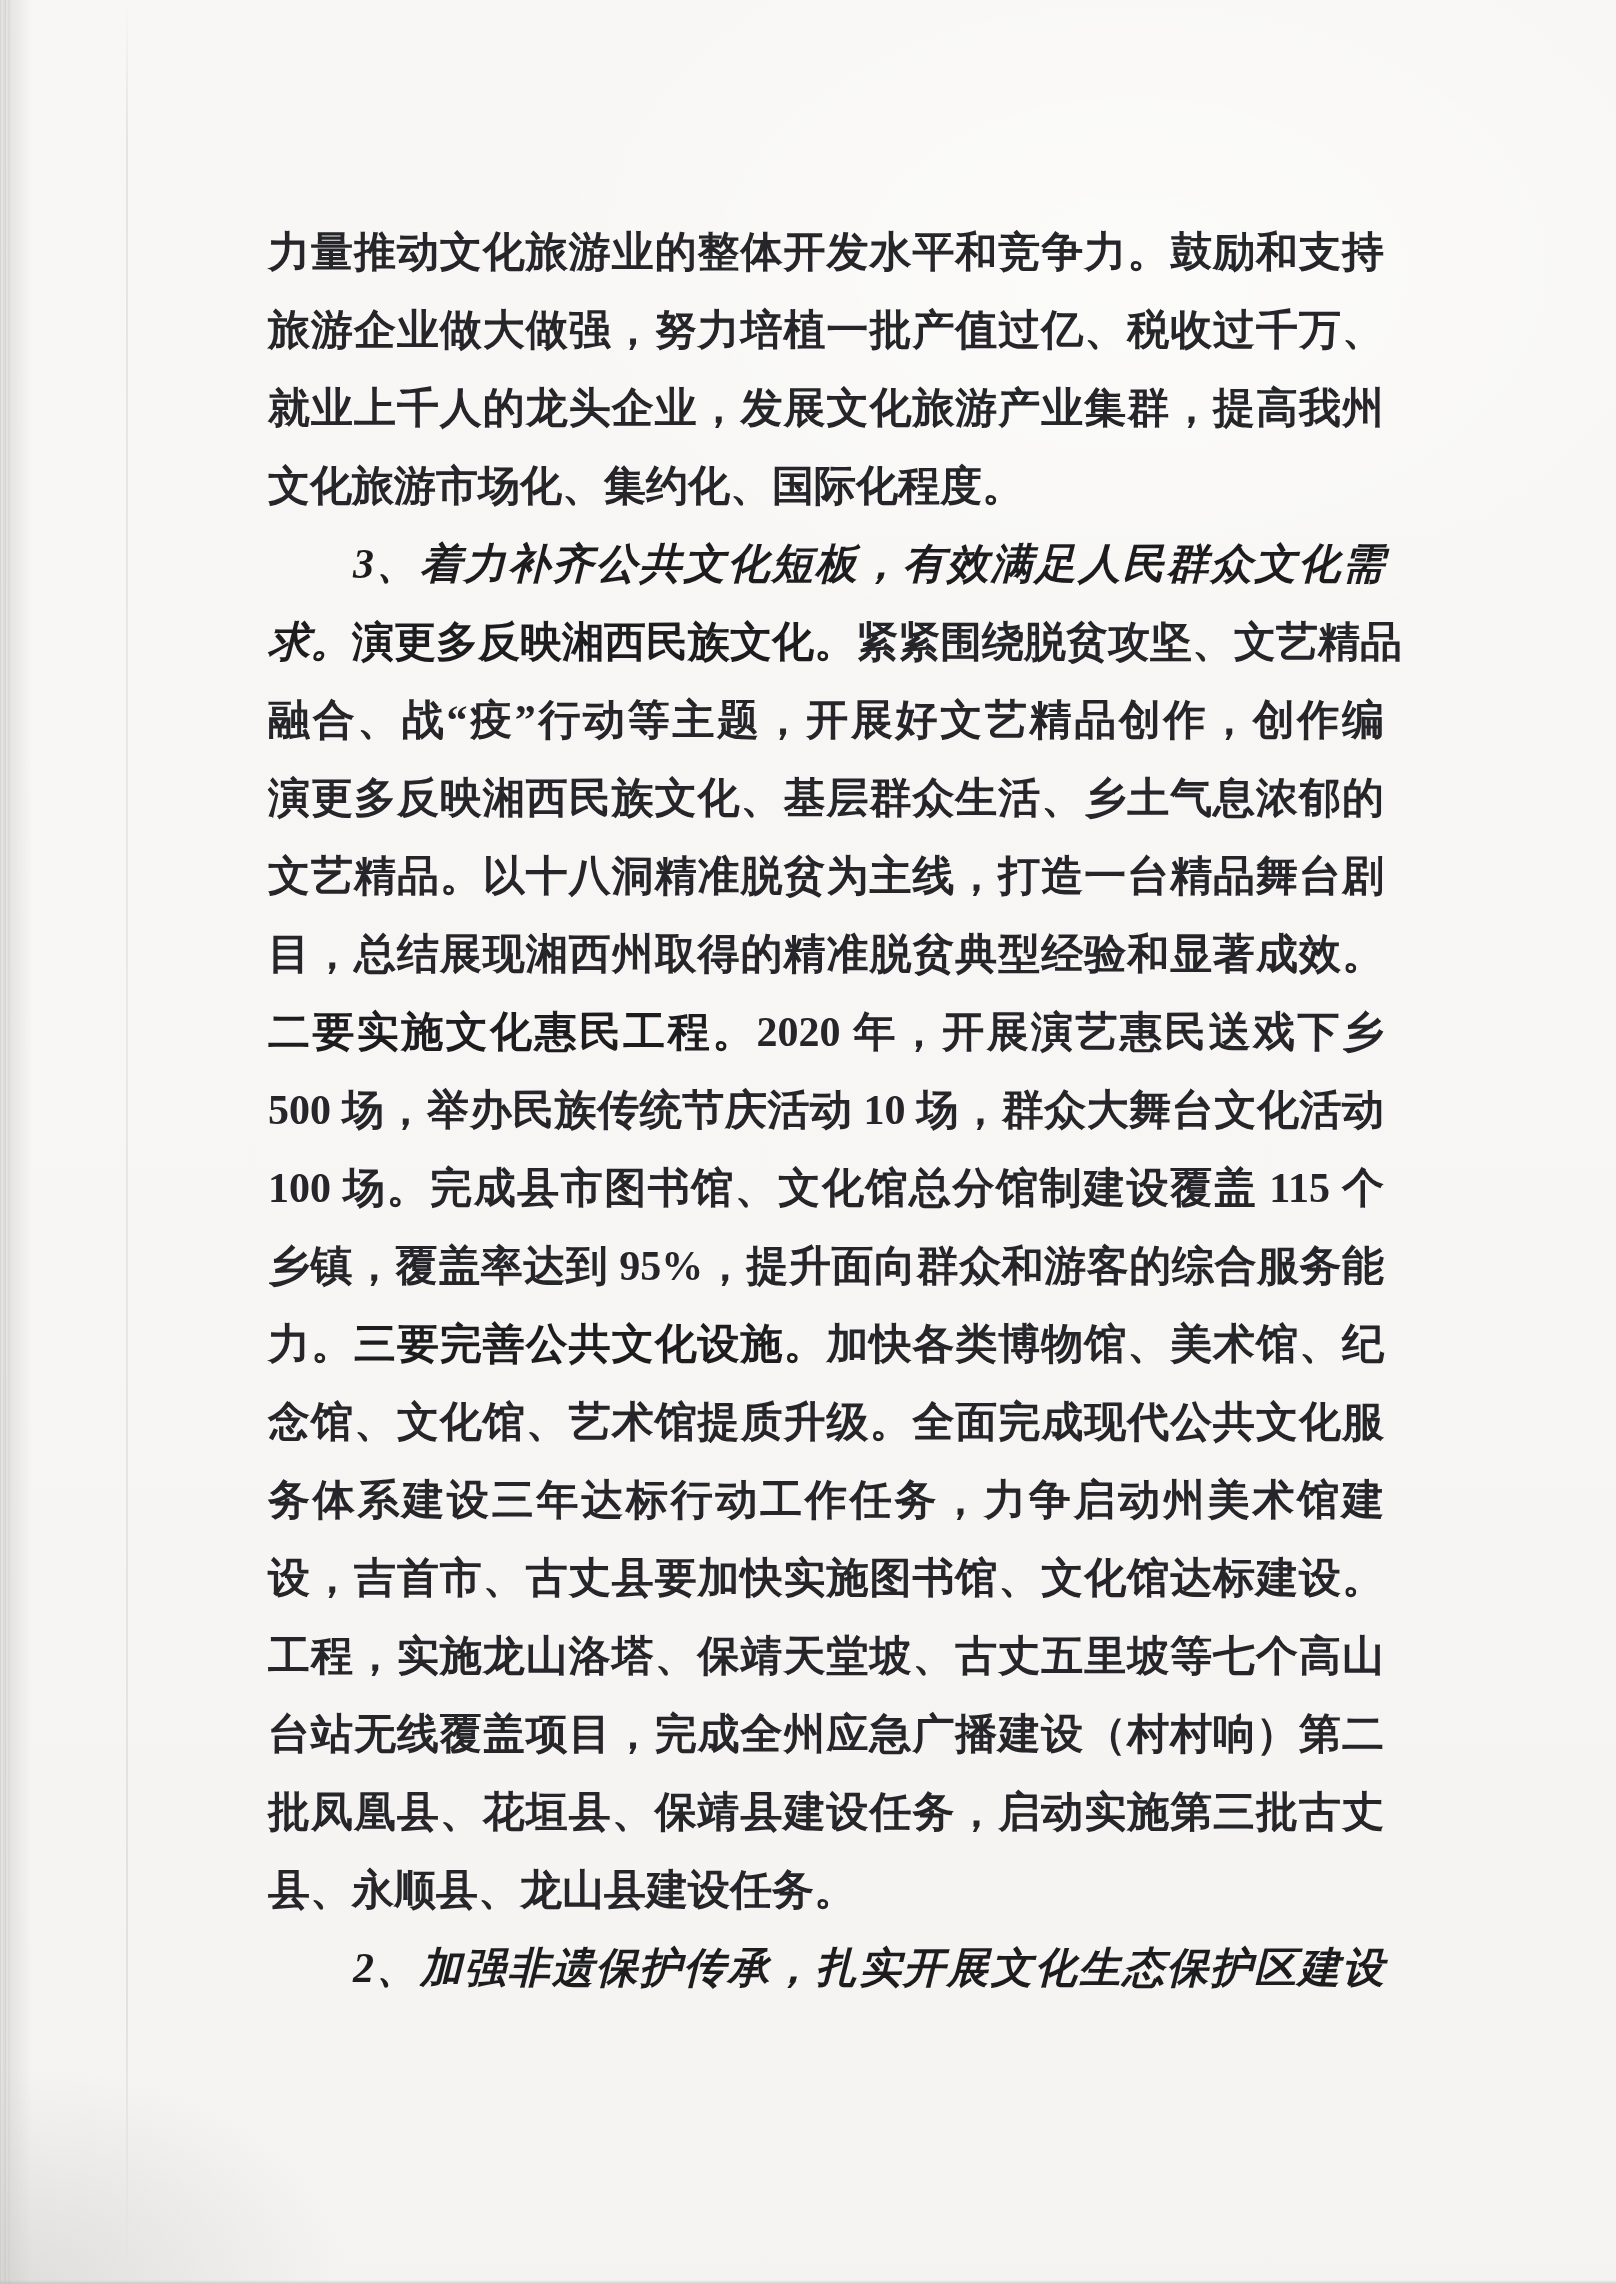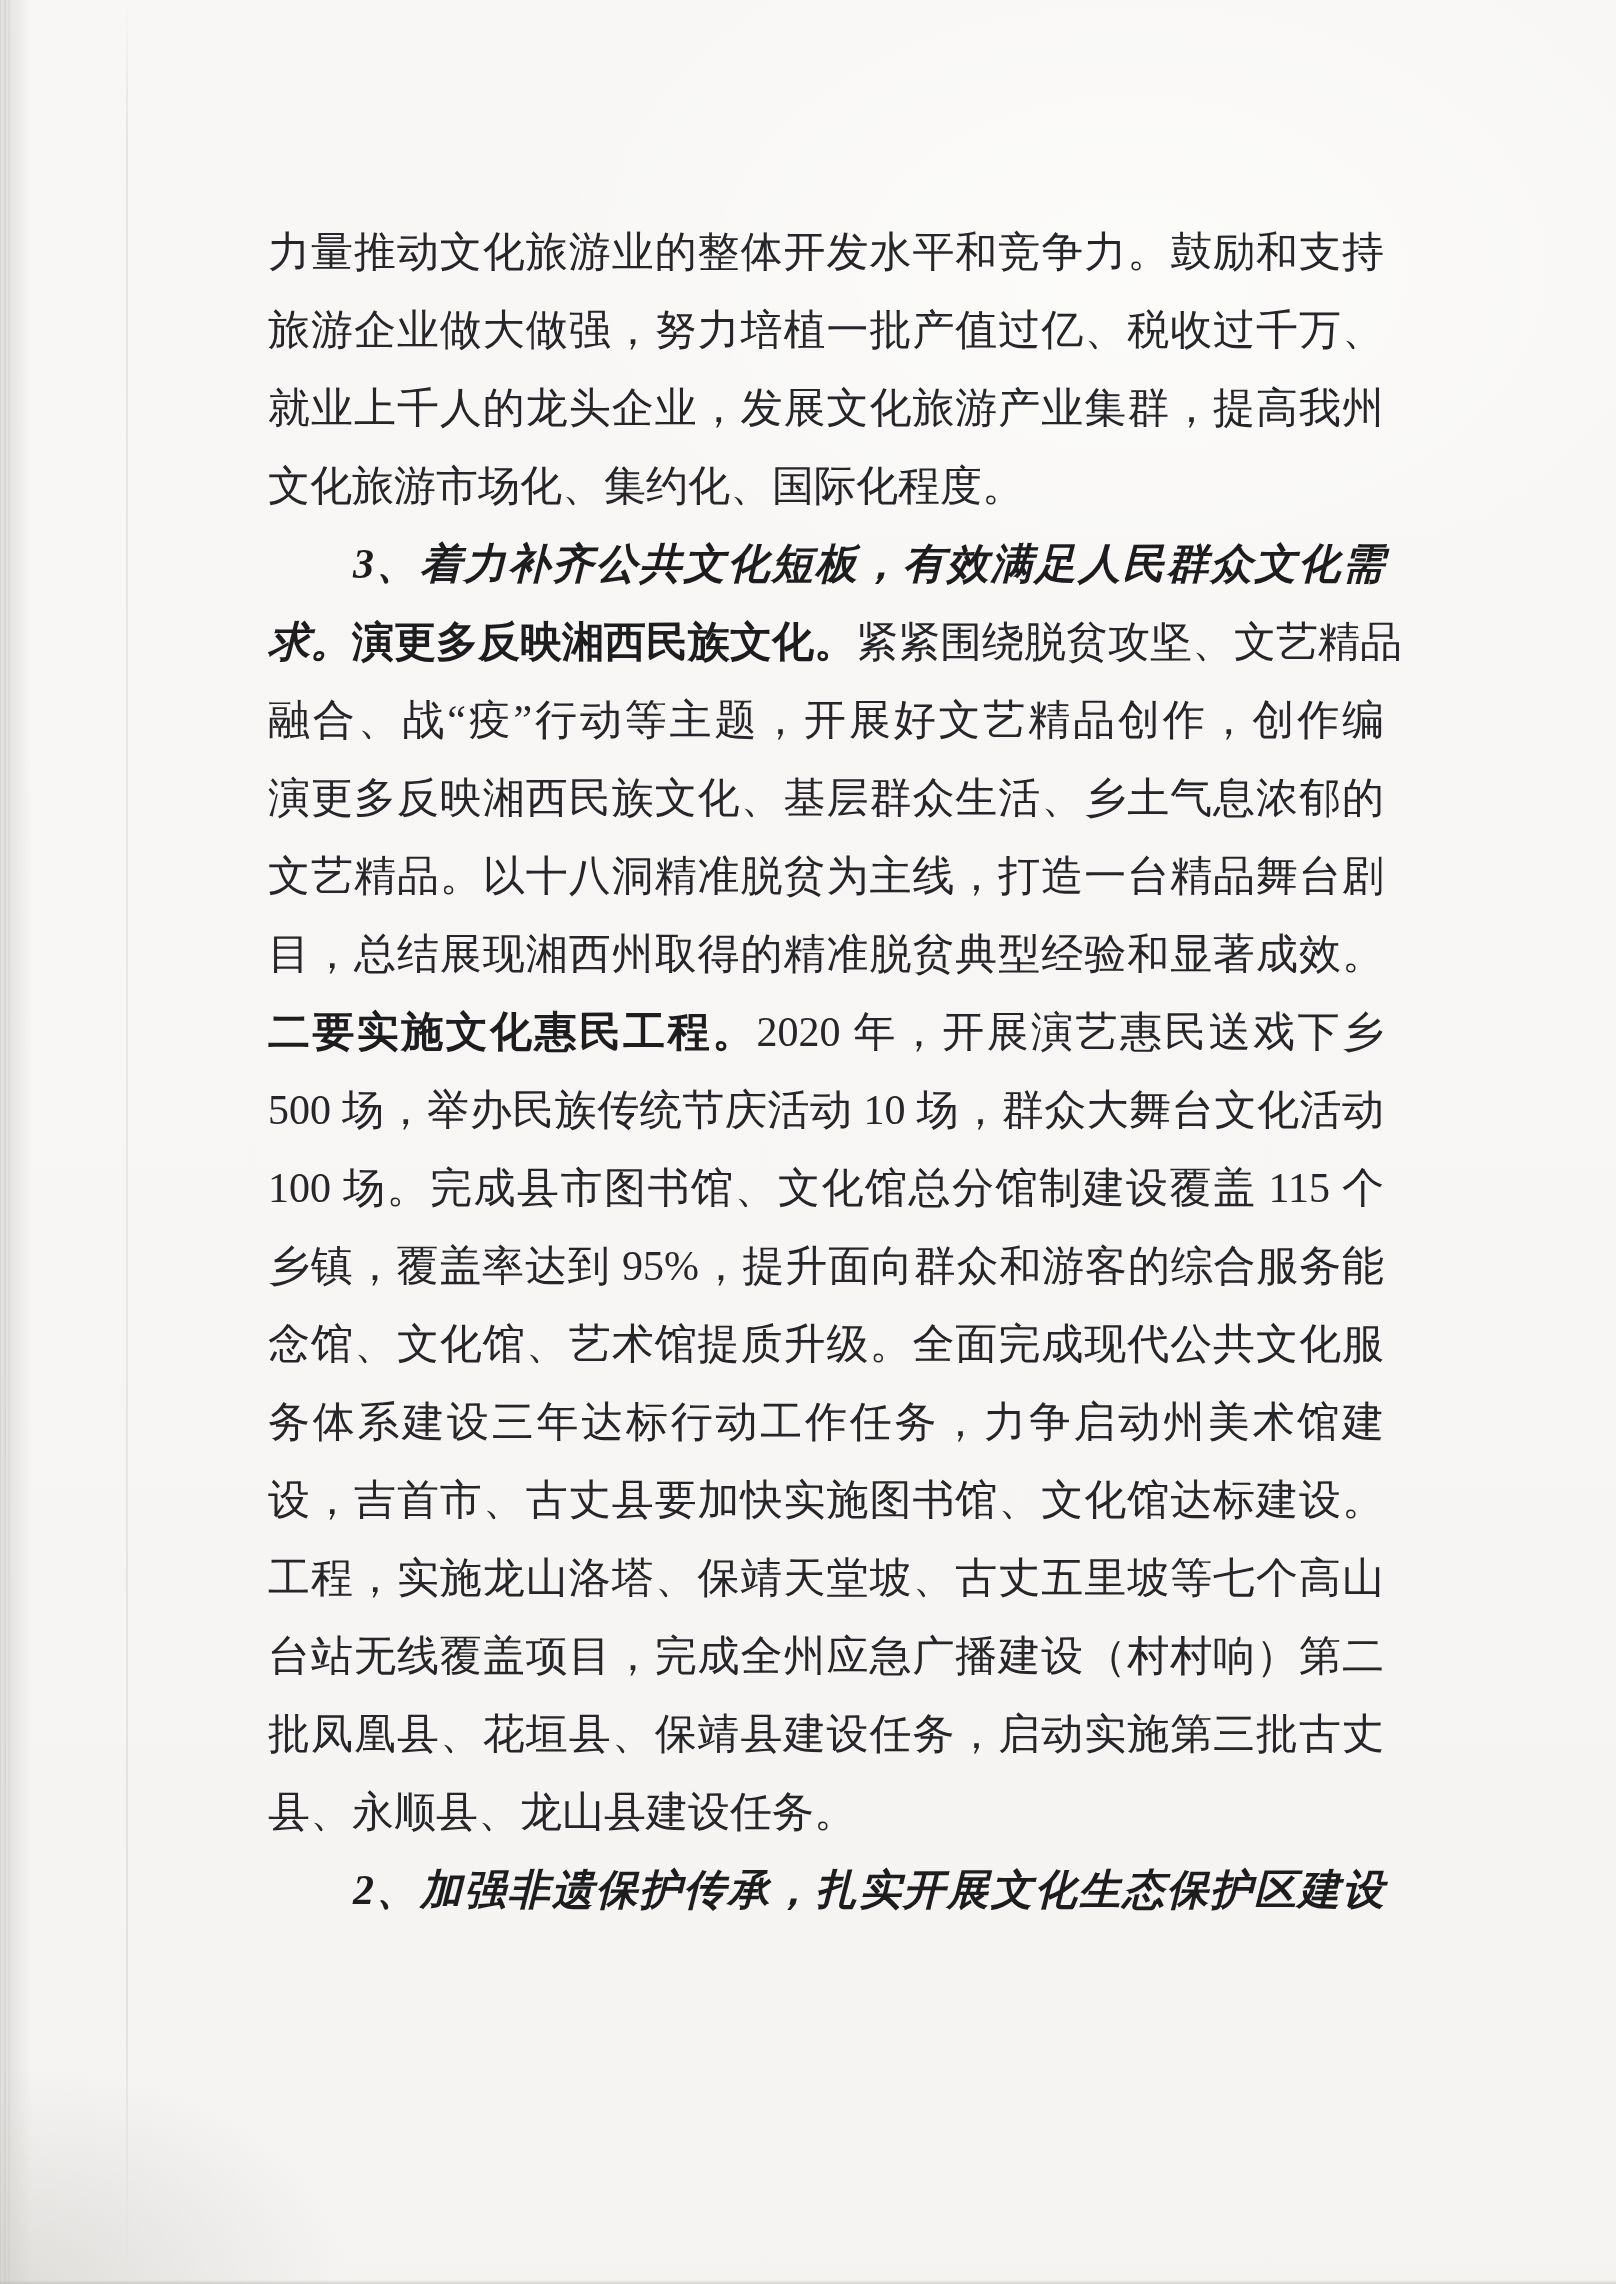--- a/index.html
+++ b/index.html
@@ -67,21 +67,21 @@
   }
   .line.no-justify{
     text-align:left;
     text-align-last:left;
   }
   .line.indent{
     text-indent:85px;
   }
   .seg-normal{
     font-family:"Liberation Serif","DejaVu Serif",serif;
-    font-weight:400;
+    font-weight:700;
   }
   
   .seg-hei{
     font-family:"Liberation Sans","DejaVu Sans",sans-serif;
     font-weight:700;
     color:#1d1d20;
   }
   
   .seg-kai{
     font-family:"Liberation Serif","DejaVu Serif",serif;
@@ -107,20 +107,21 @@
       <div class="line indent"><span class="seg-kai">3、着力补齐公共文化短板，有效满足人民群众文化需</span></div>
       <div class="line"><span class="seg-kai">求。</span><span class="seg-hei">演更多反映湘西民族文化。</span><span class="seg-normal">紧紧围绕脱贫攻坚、文艺精品</span></div>
       <div class="line"><span class="seg-normal">融合、战“疫”行动等主题，开展好文艺精品创作，创作编</span></div>
       <div class="line"><span class="seg-normal">演更多反映湘西民族文化、基层群众生活、乡土气息浓郁的</span></div>
       <div class="line"><span class="seg-normal">文艺精品。以十八洞精准脱贫为主线，打造一台精品舞台剧</span></div>
       <div class="line"><span class="seg-normal">目，总结展现湘西州取得的精准脱贫典型经验和显著成效。</span></div>
       <div class="line"><span class="seg-hei">二要实施文化惠民工程。</span><span class="seg-normal">2020 年，开展演艺惠民送戏下乡</span></div>
       <div class="line"><span class="seg-normal">500 场，举办民族传统节庆活动 10 场，群众大舞台文化活动</span></div>
       <div class="line"><span class="seg-normal">100 场。完成县市图书馆、文化馆总分馆制建设覆盖 115 个</span></div>
       <div class="line"><span class="seg-normal">乡镇，覆盖率达到 95%，提升面向群众和游客的综合服务能</span></div>
+      <div class="line"><span class="seg-normal">力。</span><span class="seg-hei">三要完善公共文化设施。</span><span class="seg-normal">加快各类博物馆、美术馆、纪</span></div>
       <div class="line"><span class="seg-normal">念馆、文化馆、艺术馆提质升级。全面完成现代公共文化服</span></div>
       <div class="line"><span class="seg-normal">务体系建设三年达标行动工作任务，力争启动州美术馆建</span></div>
       <div class="line"><span class="seg-normal">设，吉首市、古丈县要加快实施图书馆、文化馆达标建设。</span></div>
       <div class="line"><span class="seg-normal">工程，实施龙山洛塔、保靖天堂坡、古丈五里坡等七个高山</span></div>
       <div class="line"><span class="seg-normal">台站无线覆盖项目，完成全州应急广播建设（村村响）第二</span></div>
       <div class="line"><span class="seg-normal">批凤凰县、花垣县、保靖县建设任务，启动实施第三批古丈</span></div>
       <div class="line no-justify"><span class="seg-normal">县、永顺县、龙山县建设任务。</span></div>
       <div class="line indent"><span class="seg-kai">2、加强非遗保护传承，扎实开展文化生态保护区建设</span></div>
     </div>
 </div>

